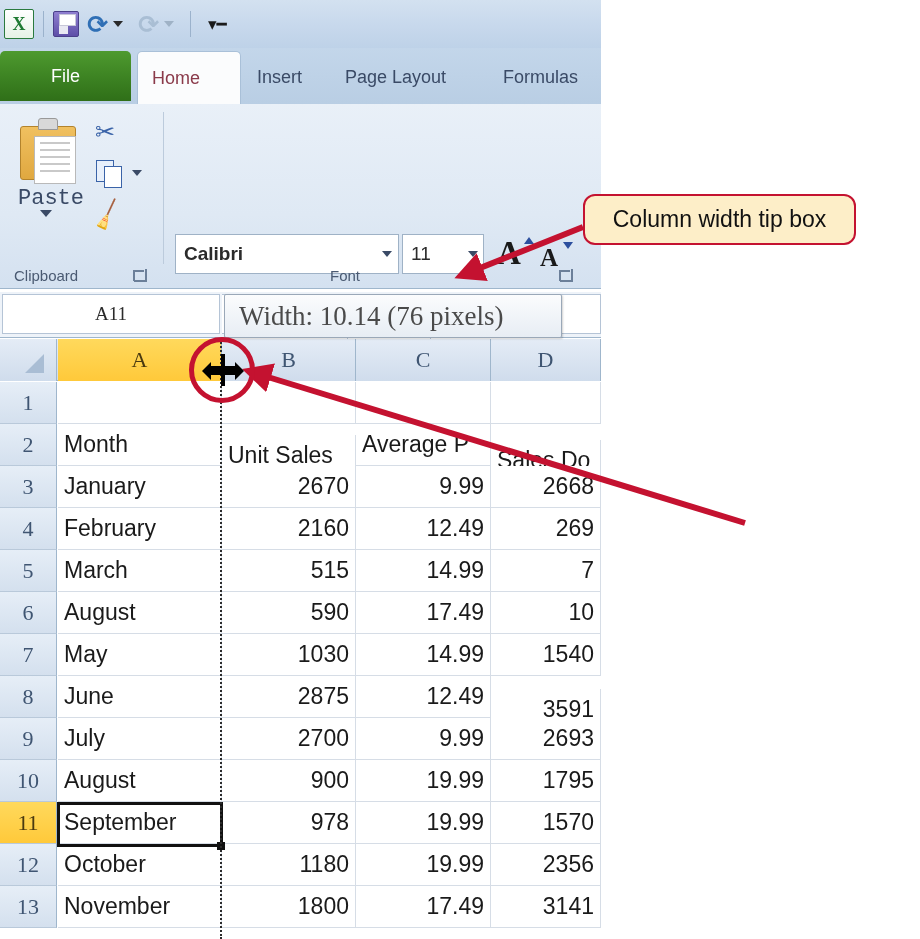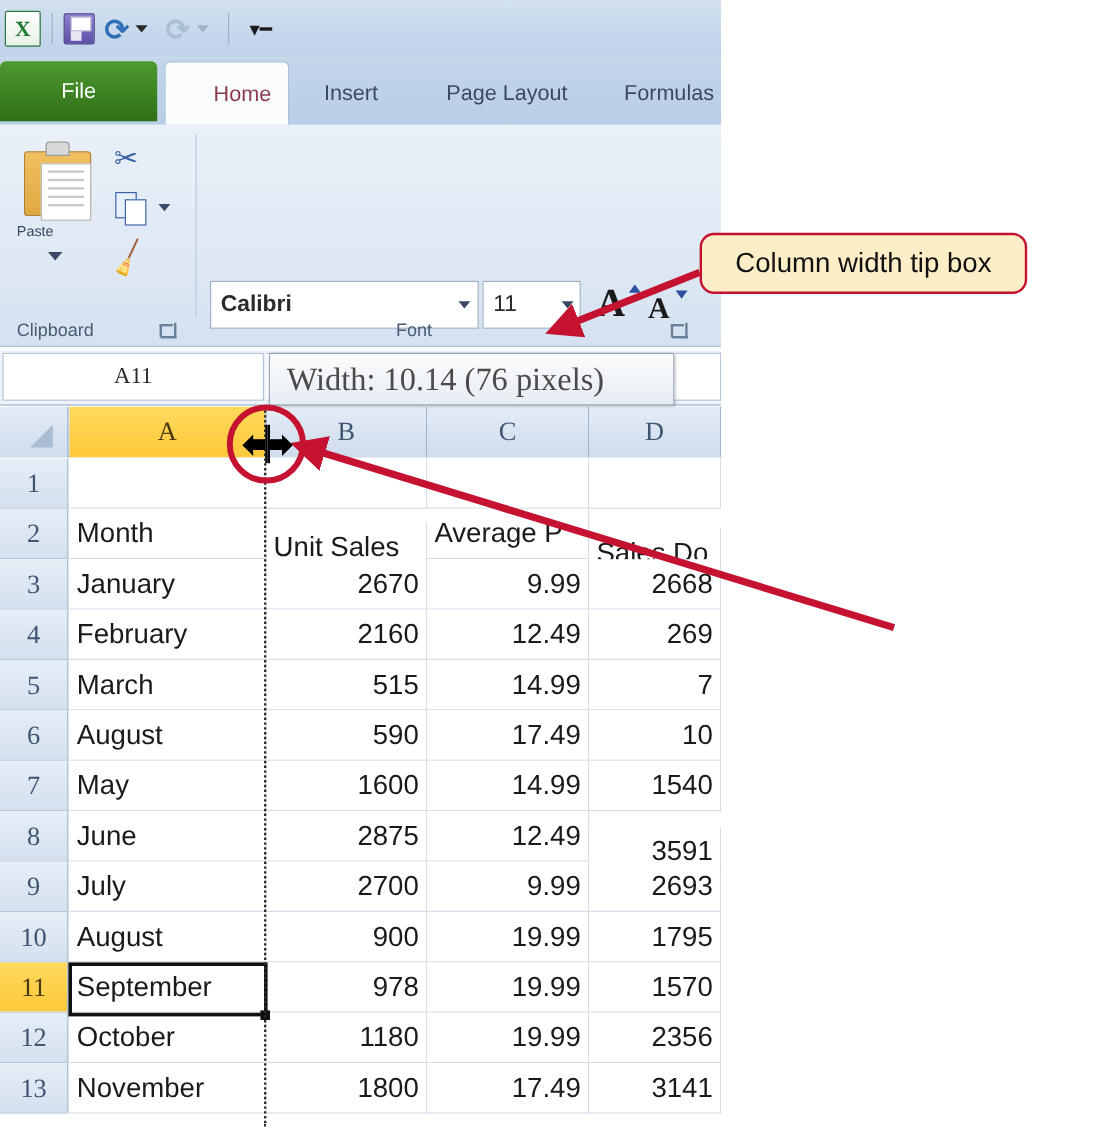--- a/index.html
+++ b/index.html
@@ -64,21 +64,21 @@
   }
   .tab-file {
     position:absolute; left:0; top:3px; width:131px; height:50px;
     background: linear-gradient(to bottom,#4e9a2f 0%,#3c8222 55%,#2f6f18 100%);
     border-radius: 5px 5px 0 0;
     display:flex; align-items:center; justify-content:center;
     color:#ffffff; font-size:18px;
   }
   .tab {
     position:absolute; top:3px; height:53px; display:flex; align-items:center;
-    justify-content:flex-end; font-size:18px; color:#3a4a66; padding:0 14px;
+    justify-content:flex-start; font-size:18px; color:#3a4a66; padding:0 14px;
   }
   .tab.active {
     background:#fbfcfd; border:1px solid #a9c0d8; border-bottom:none;
     border-radius:5px 5px 0 0; color:#8a3a4a;
   }
 
   
   .ribbon {
     position:absolute; left:0; top:104px; width:601px; height:185px;
     background: linear-gradient(to bottom,#e9f0f8 0%,#dfe9f4 60%,#d4e1f0 100%);
@@ -112,22 +112,22 @@
     background:#d8d8d8; border:1px solid #999; border-radius:3px 3px 0 0;
   }
   .clip-page {
     position:absolute; left:16px; top:20px; width:42px; height:48px;
     background:#ffffff; border:1px solid #b9b9b9;
   }
   .clip-page i {
     display:block; height:2px; background:#c9c9c9; margin:5px 5px 0 5px;
   }
   .paste-text {
-    position:absolute; left:14px; top:82px; width:70px; text-align:left;
-    font-size:12px; color:#3a4a66;
+    position:absolute; left:14px; top:82px; width:70px; text-align:right;
+    font-size:22px; color:#3a4a66;font-family:Liberation Mono, monospace;
   }
   .paste-caret {
     position:absolute; left:40px; top:106px;
     width:0;height:0;border-left:6px solid transparent;border-right:6px solid transparent;
     border-top:7px solid #3a4a66;
   }
   .scissors { position:absolute; left:95px; top:14px; font-size:24px; color:#3a63a8; }
   .copy-ico {
     position:absolute; left:96px; top:56px; width:28px; height:28px;
   }
@@ -543,21 +543,21 @@
           <div class="cell num" style="left: 491px; width: 110px; top: 253px;">
             <span>10</span>
           </div>
           <div class="rowhdr" style="top: 295px;">
             <span>7</span>
           </div>
           <div class="cell" style="left: 58px; width: 164px; top: 295px;">
             <span>May</span>
           </div>
           <div class="cell num" style="left: 222px; width: 134px; top: 295px;">
-            <span>1600</span>
+            <span>1030</span>
           </div>
           <div class="cell num" style="left: 356px; width: 135px; top: 295px;">
             <span>14.99</span>
           </div>
           <div class="cell num" style="left: 491px; width: 110px; top: 295px;">
             <span>1540</span>
           </div>
           <div class="rowhdr" style="top: 337px;">
             <span>8</span>
           </div>

